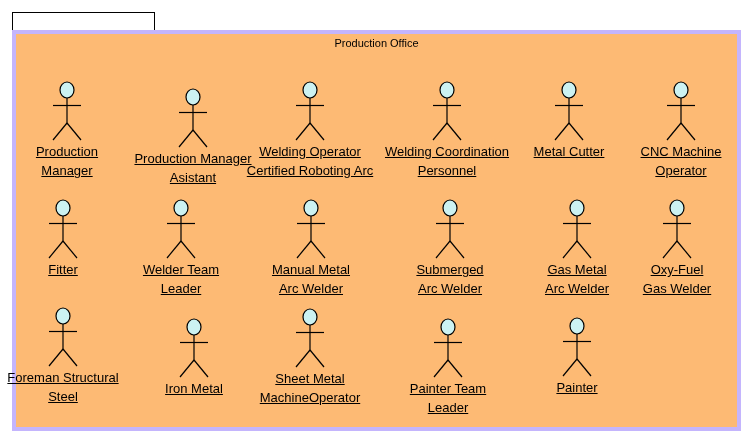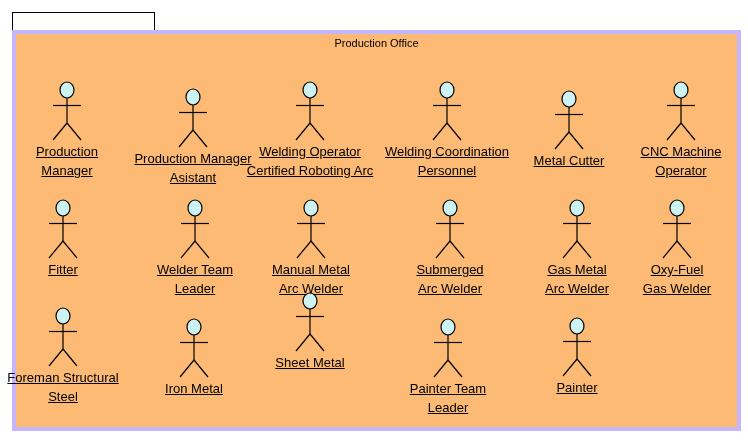--- a/index.html
+++ b/index.html
@@ -125,21 +125,21 @@
       <line x1="16" y1="17" x2="16" y2="42" stroke="#000000"></line>
       <line x1="2" y1="24.5" x2="30" y2="24.5" stroke="#000000"></line>
       <line x1="16" y1="42" x2="2" y2="59" stroke="#000000"></line>
       <line x1="16" y1="42" x2="30" y2="59" stroke="#000000"></line>
     </svg>
     <div class="actor-label">
           <div>Welding Coordination</div>
           <div>Personnel</div>
         </div>
   </div>
-      <div class="actor" style="left: 569px; top: 90px;">
+      <div class="actor" style="left: 569px; top: 81px;">
     <svg class="actor-figure" width="32" height="60" viewBox="0 0 32 60" fill="none">
       <ellipse class="actor-head" cx="16" cy="9" rx="7" ry="8" fill="#CCF2F2" stroke="#000000"></ellipse>
       <line x1="16" y1="17" x2="16" y2="42" stroke="#000000"></line>
       <line x1="2" y1="24.5" x2="30" y2="24.5" stroke="#000000"></line>
       <line x1="16" y1="42" x2="2" y2="59" stroke="#000000"></line>
       <line x1="16" y1="42" x2="30" y2="59" stroke="#000000"></line>
     </svg>
     <div class="actor-label">
           <div>Metal Cutter</div>
         </div>
@@ -162,21 +162,21 @@
       <ellipse class="actor-head" cx="16" cy="9" rx="7" ry="8" fill="#CCF2F2" stroke="#000000"></ellipse>
       <line x1="16" y1="17" x2="16" y2="42" stroke="#000000"></line>
       <line x1="2" y1="24.5" x2="30" y2="24.5" stroke="#000000"></line>
       <line x1="16" y1="42" x2="2" y2="59" stroke="#000000"></line>
       <line x1="16" y1="42" x2="30" y2="59" stroke="#000000"></line>
     </svg>
     <div class="actor-label">
           <div>Fitter</div>
         </div>
   </div>
-      <div class="actor" style="left: 195px; top: 199px;">
+      <div class="actor" style="left: 181px; top: 199px;">
     <svg class="actor-figure" width="32" height="60" viewBox="0 0 32 60" fill="none">
       <ellipse class="actor-head" cx="16" cy="9" rx="7" ry="8" fill="#CCF2F2" stroke="#000000"></ellipse>
       <line x1="16" y1="17" x2="16" y2="42" stroke="#000000"></line>
       <line x1="2" y1="24.5" x2="30" y2="24.5" stroke="#000000"></line>
       <line x1="16" y1="42" x2="2" y2="59" stroke="#000000"></line>
       <line x1="16" y1="42" x2="30" y2="59" stroke="#000000"></line>
     </svg>
     <div class="actor-label">
           <div>Welder Team</div>
           <div>Leader</div>
@@ -252,30 +252,31 @@
       <ellipse class="actor-head" cx="16" cy="9" rx="7" ry="8" fill="#CCF2F2" stroke="#000000"></ellipse>
       <line x1="16" y1="17" x2="16" y2="42" stroke="#000000"></line>
       <line x1="2" y1="24.5" x2="30" y2="24.5" stroke="#000000"></line>
       <line x1="16" y1="42" x2="2" y2="59" stroke="#000000"></line>
       <line x1="16" y1="42" x2="30" y2="59" stroke="#000000"></line>
     </svg>
     <div class="actor-label">
           <div>Iron Metal</div>
         </div>
   </div>
-      <div class="actor" style="left: 310px; top: 292px;">
+      <div class="actor" style="left: 310px; top: 308px;">
     <svg class="actor-figure" width="32" height="60" viewBox="0 0 32 60" fill="none">
       <ellipse class="actor-head" cx="16" cy="9" rx="7" ry="8" fill="#CCF2F2" stroke="#000000"></ellipse>
       <line x1="16" y1="17" x2="16" y2="42" stroke="#000000"></line>
       <line x1="2" y1="24.5" x2="30" y2="24.5" stroke="#000000"></line>
       <line x1="16" y1="42" x2="2" y2="59" stroke="#000000"></line>
       <line x1="16" y1="42" x2="30" y2="59" stroke="#000000"></line>
     </svg>
     <div class="actor-label">
           <div>Sheet Metal</div>
+          <div>MachineOperator</div>
         </div>
   </div>
       <div class="actor" style="left: 448px; top: 318px;">
     <svg class="actor-figure" width="32" height="60" viewBox="0 0 32 60" fill="none">
       <ellipse class="actor-head" cx="16" cy="9" rx="7" ry="8" fill="#CCF2F2" stroke="#000000"></ellipse>
       <line x1="16" y1="17" x2="16" y2="42" stroke="#000000"></line>
       <line x1="2" y1="24.5" x2="30" y2="24.5" stroke="#000000"></line>
       <line x1="16" y1="42" x2="2" y2="59" stroke="#000000"></line>
       <line x1="16" y1="42" x2="30" y2="59" stroke="#000000"></line>
     </svg>

